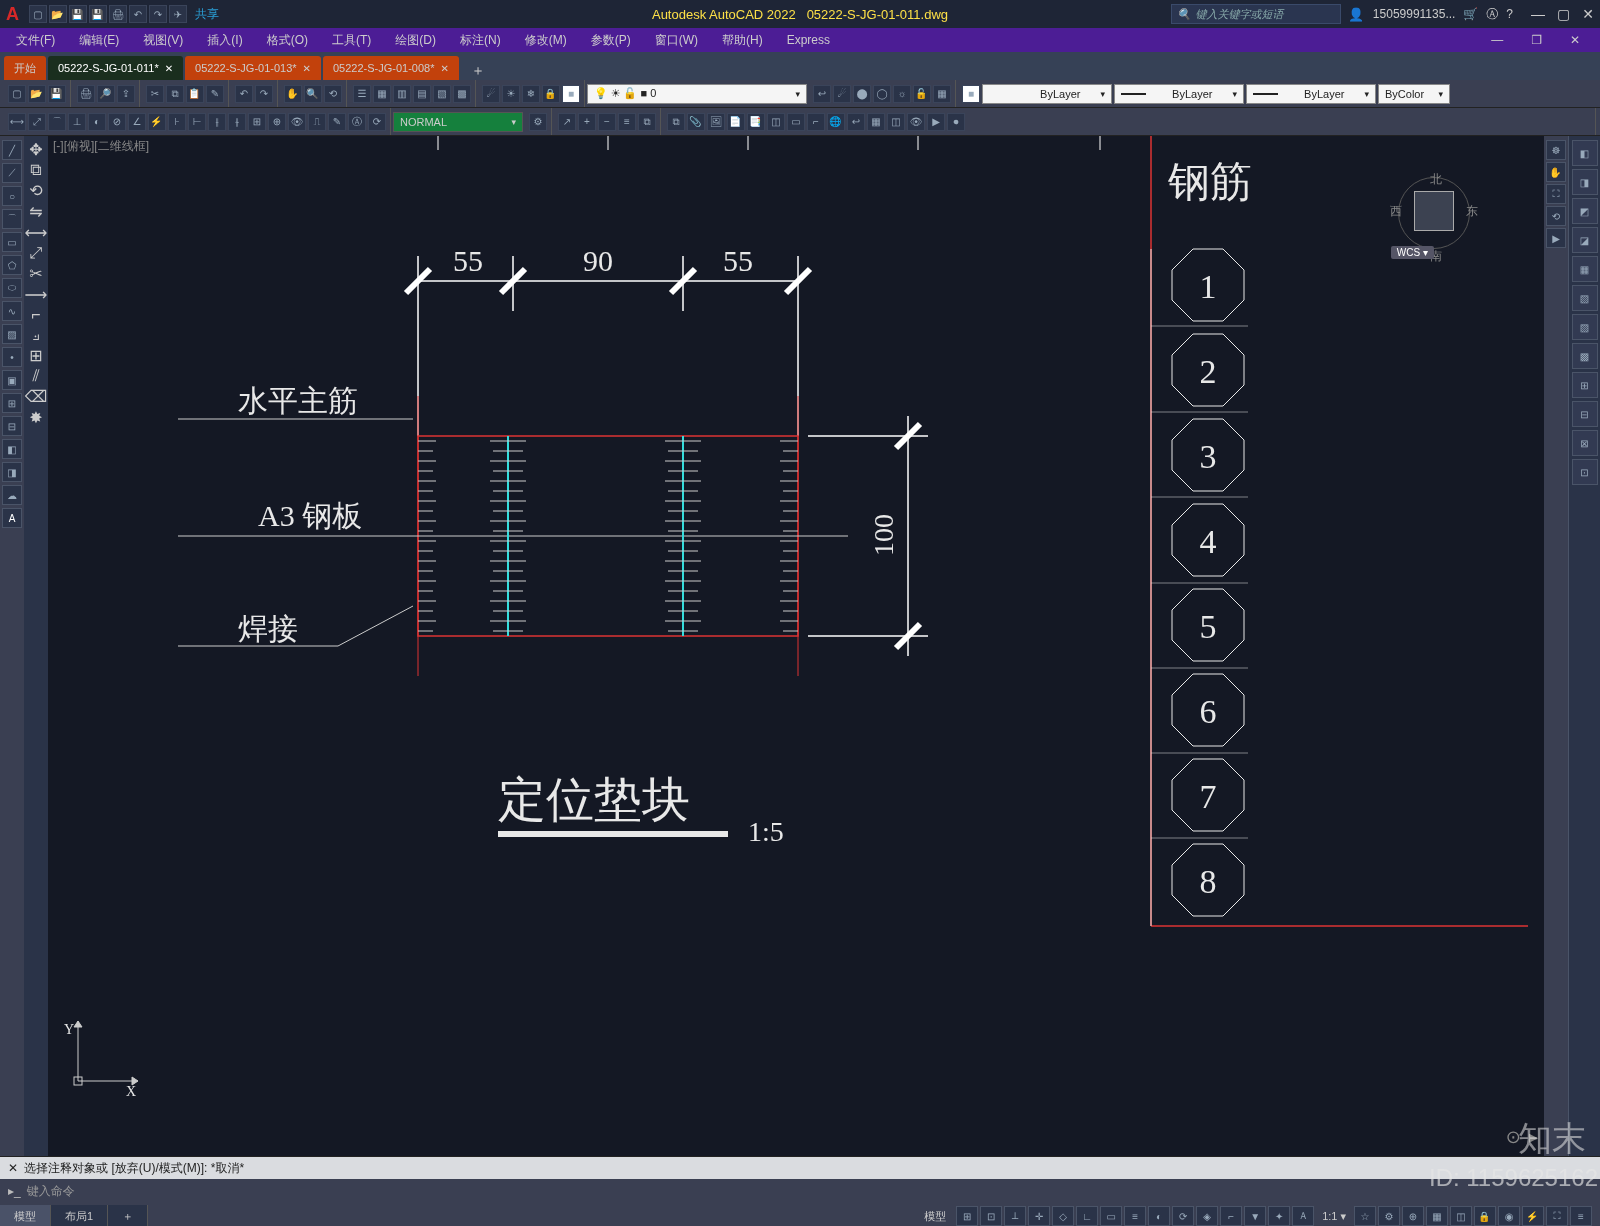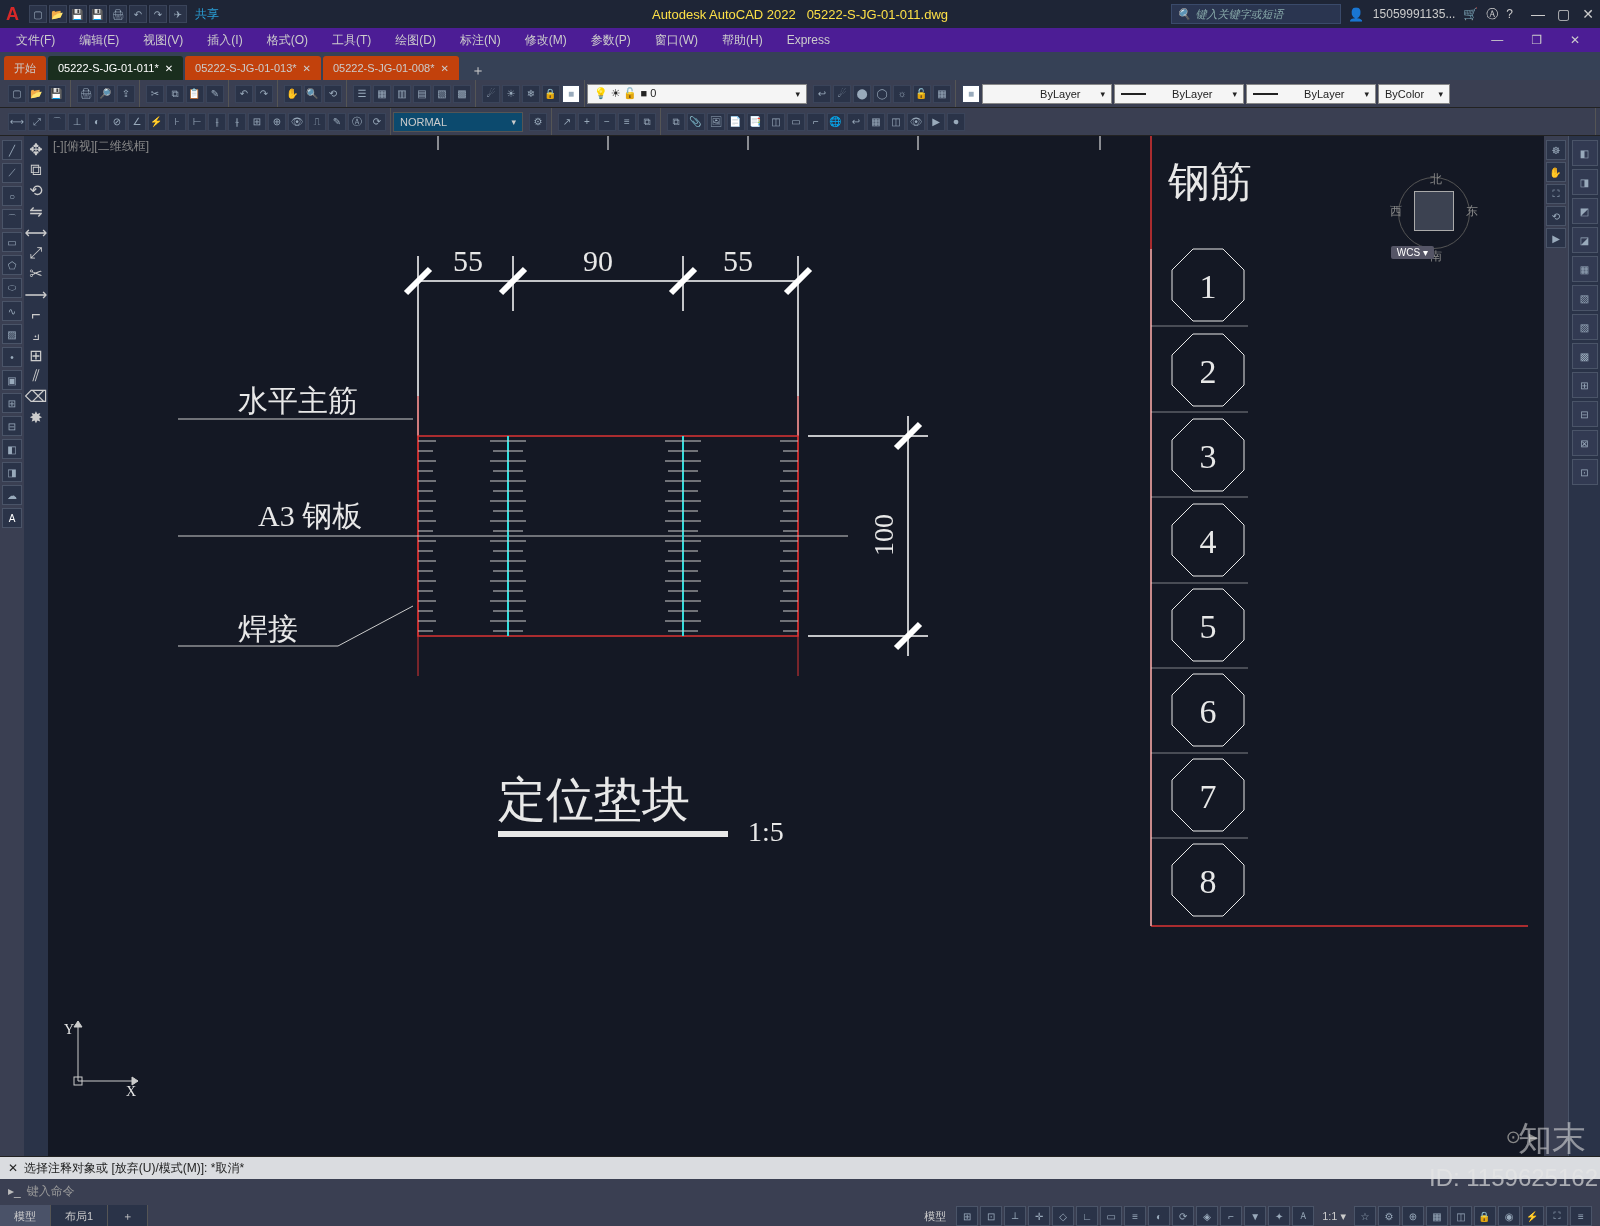--- a/index.html
+++ b/index.html
@@ -25,21 +25,21 @@
   .filetabs { height:28px; background:#364156; display:flex; align-items:flex-end; padding-left:4px; }
   .filetab { height:24px; background:#c2410c; color:#ccc; font-size:11px; padding:4px 10px; border-radius:3px 3px 0 0; margin-right:2px; display:flex; align-items:center; gap:6px; }
   .filetab.active { background:#1a2e1e; color:#fff; }
   .filetab .close { font-size:10px; }
   .filetabs .plus { padding:0 10px; color:#ccc; font-size:14px; }
   
   
   .toolbar-row { height:28px; background:#3a3f52; border-bottom:1px solid #222; display:flex; align-items:center; padding:0 4px; gap:2px; overflow:hidden; }
   .tb { display:flex; gap:2px; align-items:center; padding:0 4px; border-right:1px solid #555; height:100%; }
   .combo { height:20px; background:#f5f5f5; color:#222; font-size:11px; padding:0 6px; display:flex; align-items:center; justify-content:space-between; border:1px solid #888; }
-  .combo.dark { background:#0c4a6e; color:#ccc; border:1px solid #555; }
+  .combo.dark { background:#15803d; color:#ccc; border:1px solid #555; }
   .combo .arrow { font-size:9px; }
   .layer-combo { width:220px; }
   .bylayer { width:130px; justify-content:flex-end; gap:20px; }
   .bycolor { width:72px; justify-content:center; }
   .line-sw { height:2px; background:#222; flex:1; margin-right:6px; }
   
   
   .main { position:relative; height:1020px; display:flex; }
   .left-tools { width:24px; background:#3a3f52; display:flex; flex-direction:column; gap:2px; padding-top:4px; align-items:center; }
   .left-tools .ico { width:20px; height:20px; background:#2a3348; border:1px solid #4a5468; margin-bottom:1px; font-size:10px; display:flex; align-items:center; justify-content:center; color:#9ab;}

